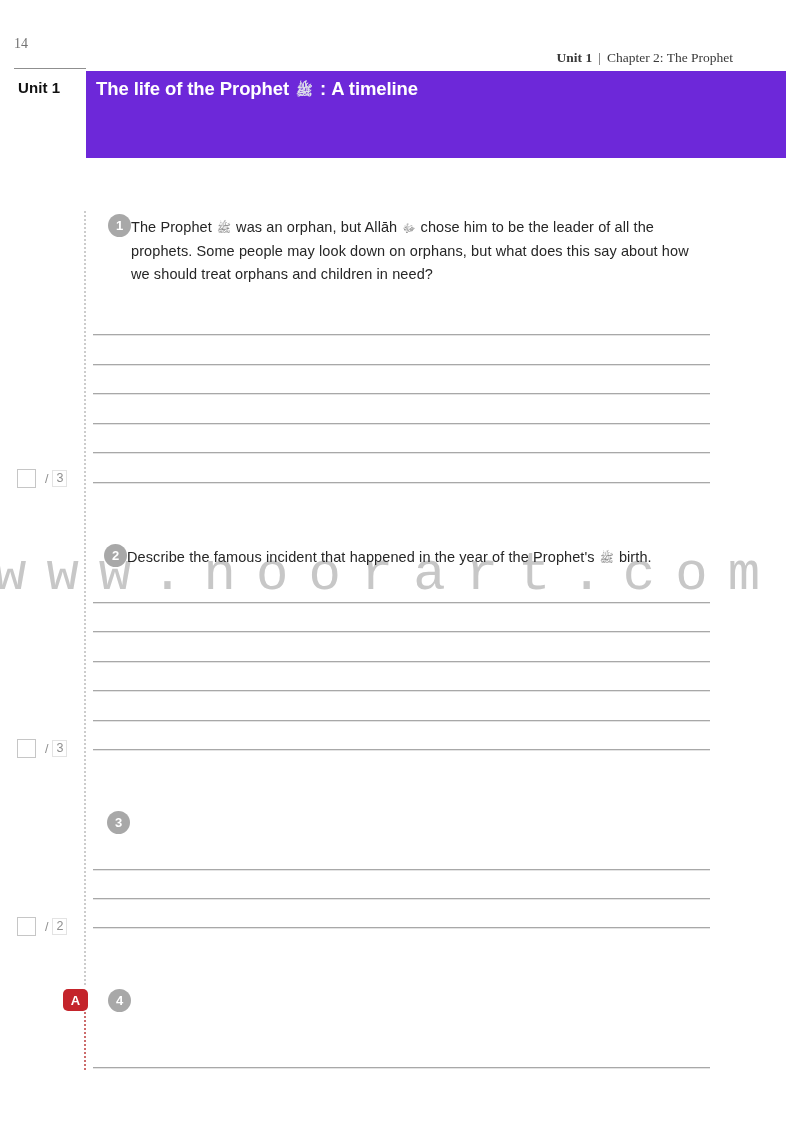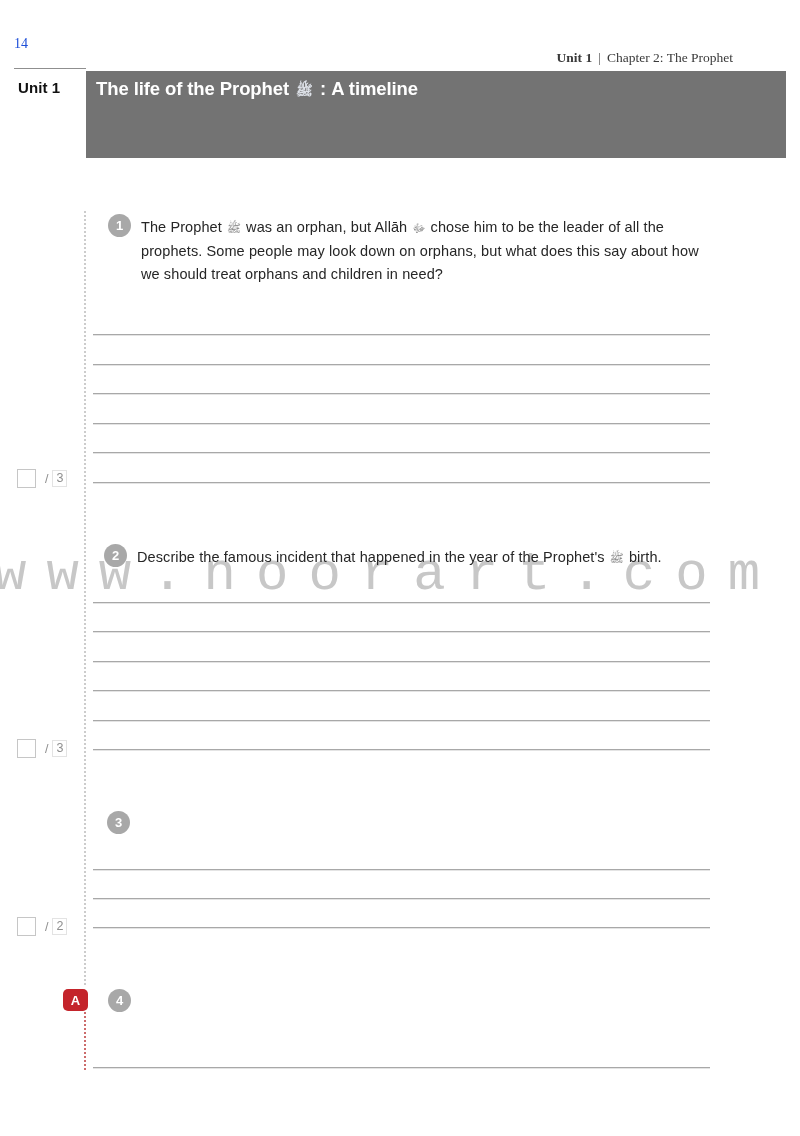--- a/index.html
+++ b/index.html
@@ -3,37 +3,37 @@
 <meta charset="utf-8">
 <style>
   html,body{margin:0;padding:0;}
   body{
     width:800px;height:1136px;position:relative;background:#ffffff;
     font-family:"Liberation Sans", sans-serif;overflow:hidden;
   }
   
   .page-number{
     position:absolute;left:14px;top:36px;
-    font-family:"Liberation Serif", serif;font-size:14px;color:#1d4ed8;
+    font-family:"Liberation Serif", serif;font-size:14px;color:#737373;
   }
   .breadcrumb{
     position:absolute;right:67px;top:50px;white-space:nowrap;
     font-family:"Liberation Serif", serif;font-size:13.5px;color:#3a3a3a;
   }
   .breadcrumb .bc-unit{font-weight:bold;}
   .breadcrumb .bc-sep{margin:0 6px;color:#555;}
   .tab-rule{
     position:absolute;left:14px;top:68px;width:72px;height:1px;background:#8f8f8f;
   }
   .unit-tab{
     position:absolute;left:18px;top:79px;
     font-size:15px;font-weight:bold;color:#111;letter-spacing:.1px;
   }
   .banner{
-    position:absolute;left:86px;top:71px;width:700px;height:87px;background:#737373;
+    position:absolute;left:86px;top:71px;width:700px;height:87px;background:#6d28d9;
   }
   .banner-title{
     position:absolute;left:10px;top:7px;color:#ffffff;
     font-size:18.5px;font-weight:bold;letter-spacing:-.1px;white-space:nowrap;
   }
   
   .hon{font-size:.8em;color:#6f6f6f;padding:0 1px;}
   .hon-light{font-size:.75em;color:#dfe3ea;padding:0 2px;}
   
   .vline-gray{
@@ -56,21 +56,21 @@
   .q1{left:108px;top:214px;width:600px;}
   .q2{left:104px;top:544px;width:660px;}
   .q3{left:107px;top:811px;width:640px;}
   .q4{left:108px;top:989px;width:640px;}
   .qnum{
     flex:0 0 auto;width:23px;height:23px;border-radius:50%;background:#a8a8a8;
     color:#ffffff;font-size:13px;font-weight:bold;
     display:flex;align-items:center;justify-content:center;margin-top:0;
   }
   .qtext{
-    margin-left:10px;padding-top:2px;
+    padding-top:2px;
     font-size:14.5px;line-height:23.5px;color:#262626;letter-spacing:.1px;
   }
   .q1 .qtext{width:562px;}
   .q2 .qtext,.q3 .qtext,.q4 .qtext{white-space:nowrap;}
   .qtext .hint{color:#9b9b9b;}
   
   .lines{position:absolute;left:93px;width:617px;}
   .lines-q1{top:334px;}
   .lines-q2{top:602px;}
   .lines-q3{top:869px;}

